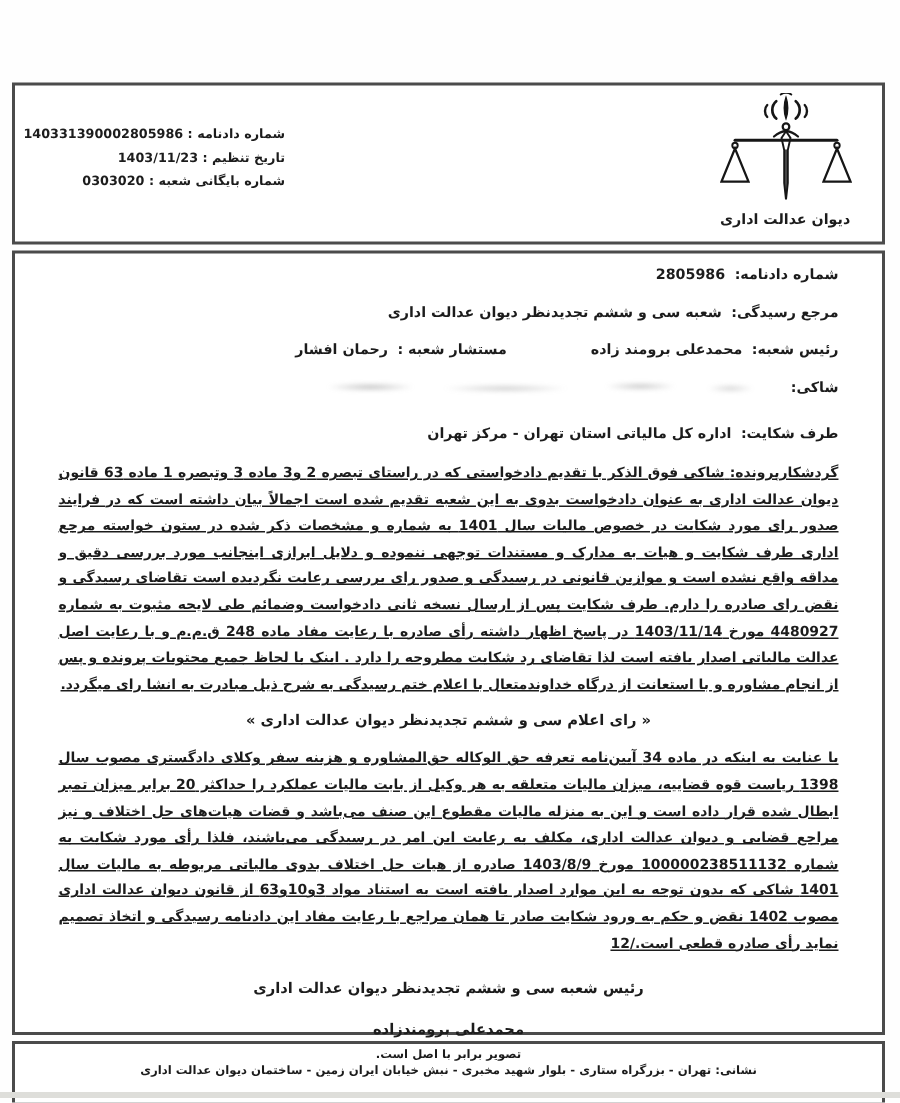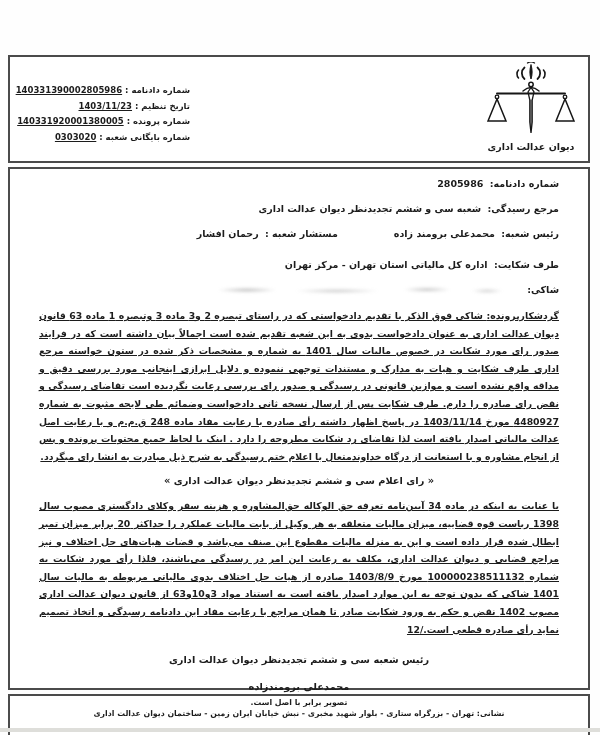--- a/index.html
+++ b/index.html
@@ -13,26 +13,26 @@
     position:absolute;left:8px;width:582px;box-sizing:border-box;
     border:2px solid #4b4b4b;background:#fff;
   }
   
   .header-box{top:55px;height:108px;}
   .numbers{
     position:absolute;left:8px;top:26px;width:172px;
     direction:rtl;text-align:right;font-size:8.5px;line-height:15.5px;
     white-space:nowrap;
   }
-  .num-row .val{letter-spacing:.2px;text-decoration:underline;}
+  .num-row .val{letter-spacing:.2px;}
   .center-head{position:absolute;left:188px;width:212px;top:0;text-align:center;direction:rtl;}
   .quote{margin-top:12px;font-size:8.5px;}
   .branch{margin-top:29px;font-size:10.5px;}
   .doctype{margin-top:6px;font-size:12.5px;}
-  .emblem-wrap{position:absolute;right:6px;top:5px;width:102px;text-align:center;}
+  .emblem-wrap{position:absolute;right:6px;top:5px;width:102px;text-align:left;}
   .emblem-label{font-size:9.5px;margin-top:1px;direction:rtl;}
   
   .body-box{top:167px;height:523px;padding:7px 29px;direction:rtl;text-align:right;}
   .row{font-size:9.5px;line-height:16px;margin-bottom:9px;}
   .row .lbl{margin-left:3px;}
   .gap-above{margin-top:15px;}
   .chief-row{display:flex;column-gap:56px;}
   .smudge{
     display:inline-block;vertical-align:middle;width:300px;height:9px;margin-right:10px;
     background:
@@ -61,24 +61,20 @@
   <section class="box header-box">
 
     <div class="numbers">
       <div class="num-row">
         <span class="lbl">شماره دادنامه :</span>
         <span class="val">140331390002805986</span>
       </div>
       <div class="num-row">
         <span class="lbl">تاریخ تنظیم :</span>
         <span class="val">1403/11/23</span>
-      </div>
-      <div class="num-row">
-        <span class="lbl">شماره پرونده :</span>
-        <span class="val">140331920001380005</span>
       </div>
       <div class="num-row">
         <span class="lbl">شماره بایگانی شعبه :</span>
         <span class="val">0303020</span>
       </div>
     </div>
 
 
     <div class="emblem-wrap">
       <svg width="88" height="74" viewBox="0 0 88 74" aria-hidden="true">
@@ -125,28 +121,28 @@
       <span>
         <span class="lbl">رئیس شعبه:</span>
         <span class="val">محمدعلی برومند زاده</span>
       </span>
       <span>
         <span class="lbl">مستشار شعبه :</span>
         <span class="val">رحمان افشار</span>
       </span>
     </div>
 
+    <div class="row">
+      <span class="lbl">شاکی:</span>
+      <span class="smudge"></span>
+    </div>
+
     <div class="row gap-above">
       <span class="lbl">طرف شکایت:</span>
       <span class="val">اداره کل مالیاتی استان تهران - مرکز تهران</span>
-    </div>
-
-    <div class="row">
-      <span class="lbl">شاکی:</span>
-      <span class="smudge"></span>
     </div>
 
 
     <p class="para">
       <span class="lbl">گردشکارپرونده:</span>
       <span>شاکی فوق الذکر با تقدیم دادخواستی که در راستای تبصره 2 و3 ماده 3 وتبصره 1 ماده 63 قانون دیوان عدالت اداری به عنوان دادخواست بدوی به این شعبه تقدیم شده است اجمالاً بیان داشته است که در فرایند صدور رای مورد شکایت در خصوص مالیات سال 1401 به شماره و مشخصات ذکر شده در ستون خواسته مرجع اداری طرف شکایت و هیات به مدارک و مستندات توجهی ننموده و دلایل ابرازی اینجانب مورد بررسی دقیق و مداقه واقع نشده است و موازین قانونی در رسیدگی و صدور رای بررسی رعایت نگردیده است تقاضای رسیدگی و نقض رای صادره را دارم. طرف شکایت پس از ارسال نسخه ثانی دادخواست وضمائم طی لایحه مثبوت به شماره 4480927 مورخ 1403/11/14 در پاسخ اظهار داشته رأی صادره با رعایت مفاد ماده 248 ق.م.م و با رعایت اصل عدالت مالیاتی اصدار یافته است لذا تقاضای رد شکایت مطروحه را دارد . اینک با لحاظ جمیع محتویات پرونده و پس از انجام مشاوره و با استعانت از درگاه خداوندمتعال با اعلام ختم رسیدگی به شرح ذیل مبادرت به انشا رای میگردد.</span>
     </p>
 
     <div class="verdict-head">« رای اعلام سی و ششم تجدیدنظر دیوان عدالت اداری »</div>
 

